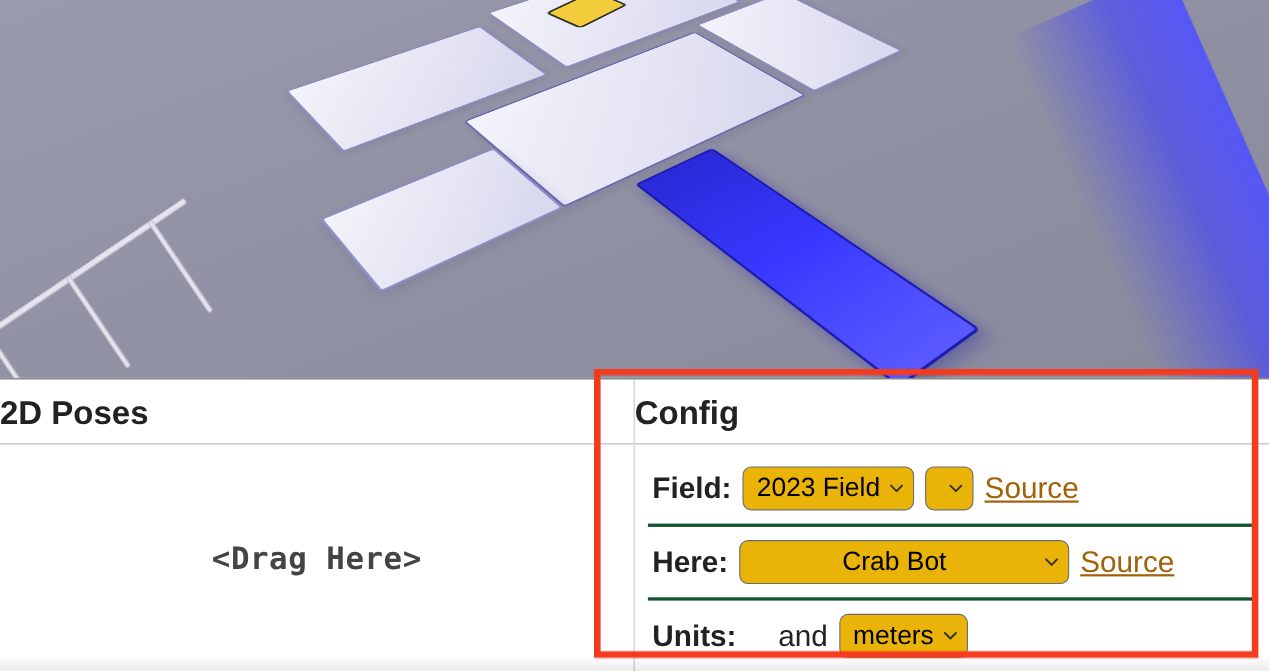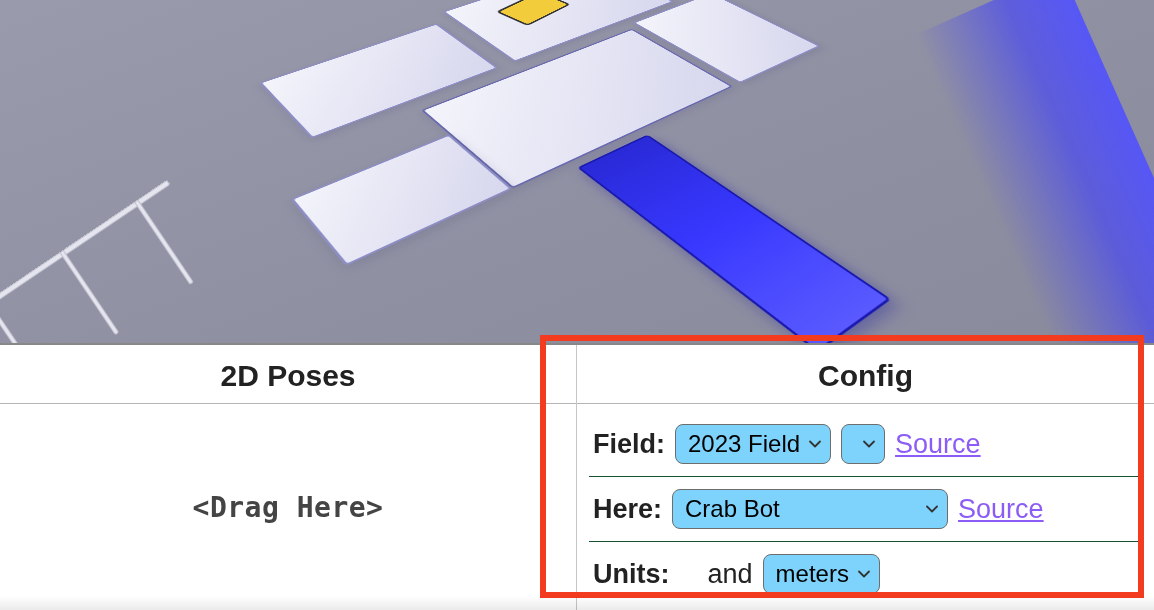--- a/index.html
+++ b/index.html
@@ -80,21 +80,20 @@
     }
     .panel-2d, .panel-config {
       flex: 1 1 50%;
       display: flex;
       flex-direction: column;
       min-width: 0;
     }
     .panel-2d { border-right: 1px solid #c6c6c6; }
 
     .panel-title {
-      text-align: center;
       font-size: 30px;
       font-weight: 700;
       color: #222;
       padding: 14px 0 10px;
       border-bottom: 1.5px solid #b5b5b5;
     }
 
     .drag-area {
       flex: 1;
       display: flex;
@@ -108,53 +107,53 @@
       color: #444;
       letter-spacing: 0.5px;
     }
 
     .config-body { flex:1; padding: 8px 12px 6px; display:flex; flex-direction:column; }
     .config-row {
       display: flex;
       align-items: center;
       gap: 10px;
       padding: 12px 4px;
-      border-bottom: 1px solid #14532d;
+      border-bottom: 3px solid #14532d;
       font-size: 27px;
     }
     .config-row:last-child { border-bottom: none; }
     .config-label { font-weight: 700; color: #222; }
     .config-and { color: #222; margin-left: 28px; }
 
     .sel {
       position: relative;
       display: inline-flex;
       align-items: center;
       height: 40px;
       padding: 0 30px 0 12px;
       font-size: 24px;
-      background: #7dd3fc;
+      background: #eab308;
       border: 1.5px solid #6d6d6d;
       border-radius: 8px;
       cursor: pointer;
       user-select: none;
       white-space: nowrap;
     }
     .sel .caret {
       position: absolute;
       right: 8px;
       top: 50%;
       transform: translateY(-50%);
       pointer-events: none;
     }
     .caret svg { display:block; }
-    .sel.robot { width: 276px; }
+    .sel.robot { width: 300px; justify-content: center; }
 
     .link {
-      color: #8b5cf6;
+      color: #a16207;
       text-decoration: underline;
       font-size: 27px;
       cursor: pointer;
     }
 
     .highlight-box {
       position: absolute;
       border: 6px solid #f23b1f;
       left: 540px;
       top: 335px;

